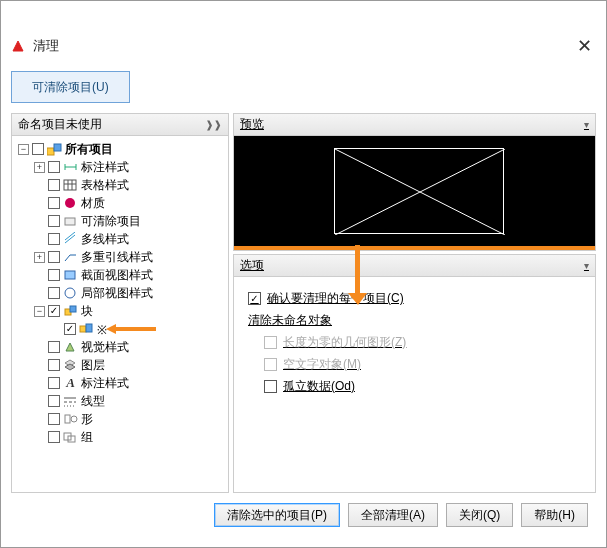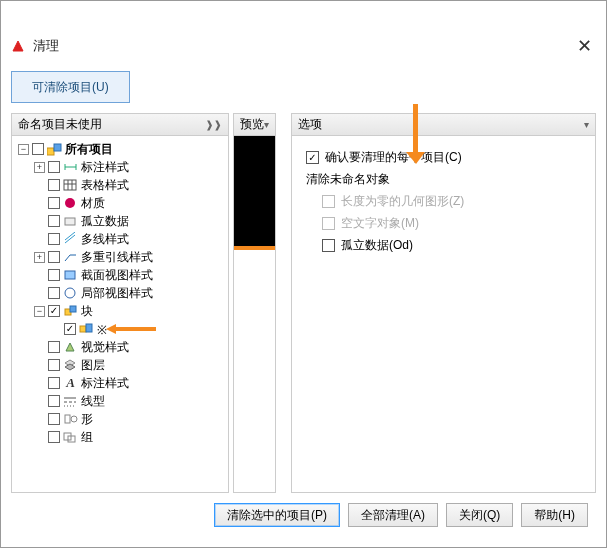--- a/index.html
+++ b/index.html
@@ -19,21 +19,21 @@
   .panel-header .chev { font-size: 10px; color: #666; }
   .tree { flex: 1; overflow: auto; padding: 4px 4px 4px 4px; }
   .tree-row { display: flex; align-items: center; height: 18px; white-space: nowrap; }
   .exp { width: 11px; height: 11px; border: 1px solid #888; margin-right: 3px; display:inline-flex; align-items:center; justify-content:center; font-size:9px; line-height:1; color:#333; background:#fff;}
   .exp.blank { border: none; }
   .cb { width: 12px; height: 12px; border: 1px solid #666; margin-right: 3px; display:inline-flex; align-items:center; justify-content:center; font-size:10px; line-height:1;}
   .cb.checked::after { content:"✓"; color:#000; }
   .ticon { width: 15px; height: 14px; margin-right: 3px; display:inline-flex; align-items:center; justify-content:center;}
   .tree-label { color: #000; }
   .tree-label.bold { font-weight: bold; }
-  .right-panel { flex: 1; display: flex; flex-direction: row; gap: 15px; }
+  .right-panel { flex: 1; display: flex; flex-direction: column; gap: 3px; text-decoration: underline; }
   .sub-panel { border: 1px solid #ccc; }
   .preview-body { height: 110px; background: #000; position: relative; overflow:hidden;}
   .preview-rect { position:absolute; left: 100px; top: 12px; width: 170px; height: 86px; border: 1px solid #fff;}
   .preview-rect svg { position:absolute; top:0; left:0;}
   .orange-bar { height: 4px; background: #f58a1f; }
   .opt-body { padding: 10px 14px; }
   .opt-row { display:flex; align-items:center; height: 22px; }
   .ocb { width:13px; height:13px; border:1px solid #555; margin-right:6px; display:inline-flex; align-items:center; justify-content:center; font-size:10px;}
   .ocb.checked::after { content:"✓"; color:#000;}
   .ocb.disabled { border-color:#bbb; }
@@ -118,21 +118,21 @@
               <span class="tree-label">材质</span>
             </div>
           <div class="tree-row ind1">
               <span class="exp blank"></span>
               <span class="cb"></span>
               <span class="ticon">
                 <svg width="15" height="14">
                   <rect x="2" y="4" width="10" height="7" fill="#eee" stroke="#888"></rect>
                 </svg>
               </span>
-              <span class="tree-label">孤立数据</span>
+              <span class="tree-label">可清除项目</span>
             </div>
           <div class="tree-row ind1">
               <span class="exp blank"></span>
               <span class="cb"></span>
               <span class="ticon">
                 <svg width="15" height="14">
                   <path d="M2 11 L12 3" stroke="#39c"></path>
                   <path d="M2 8 L12 0" stroke="#39c"></path>
                 </svg>
               </span>

